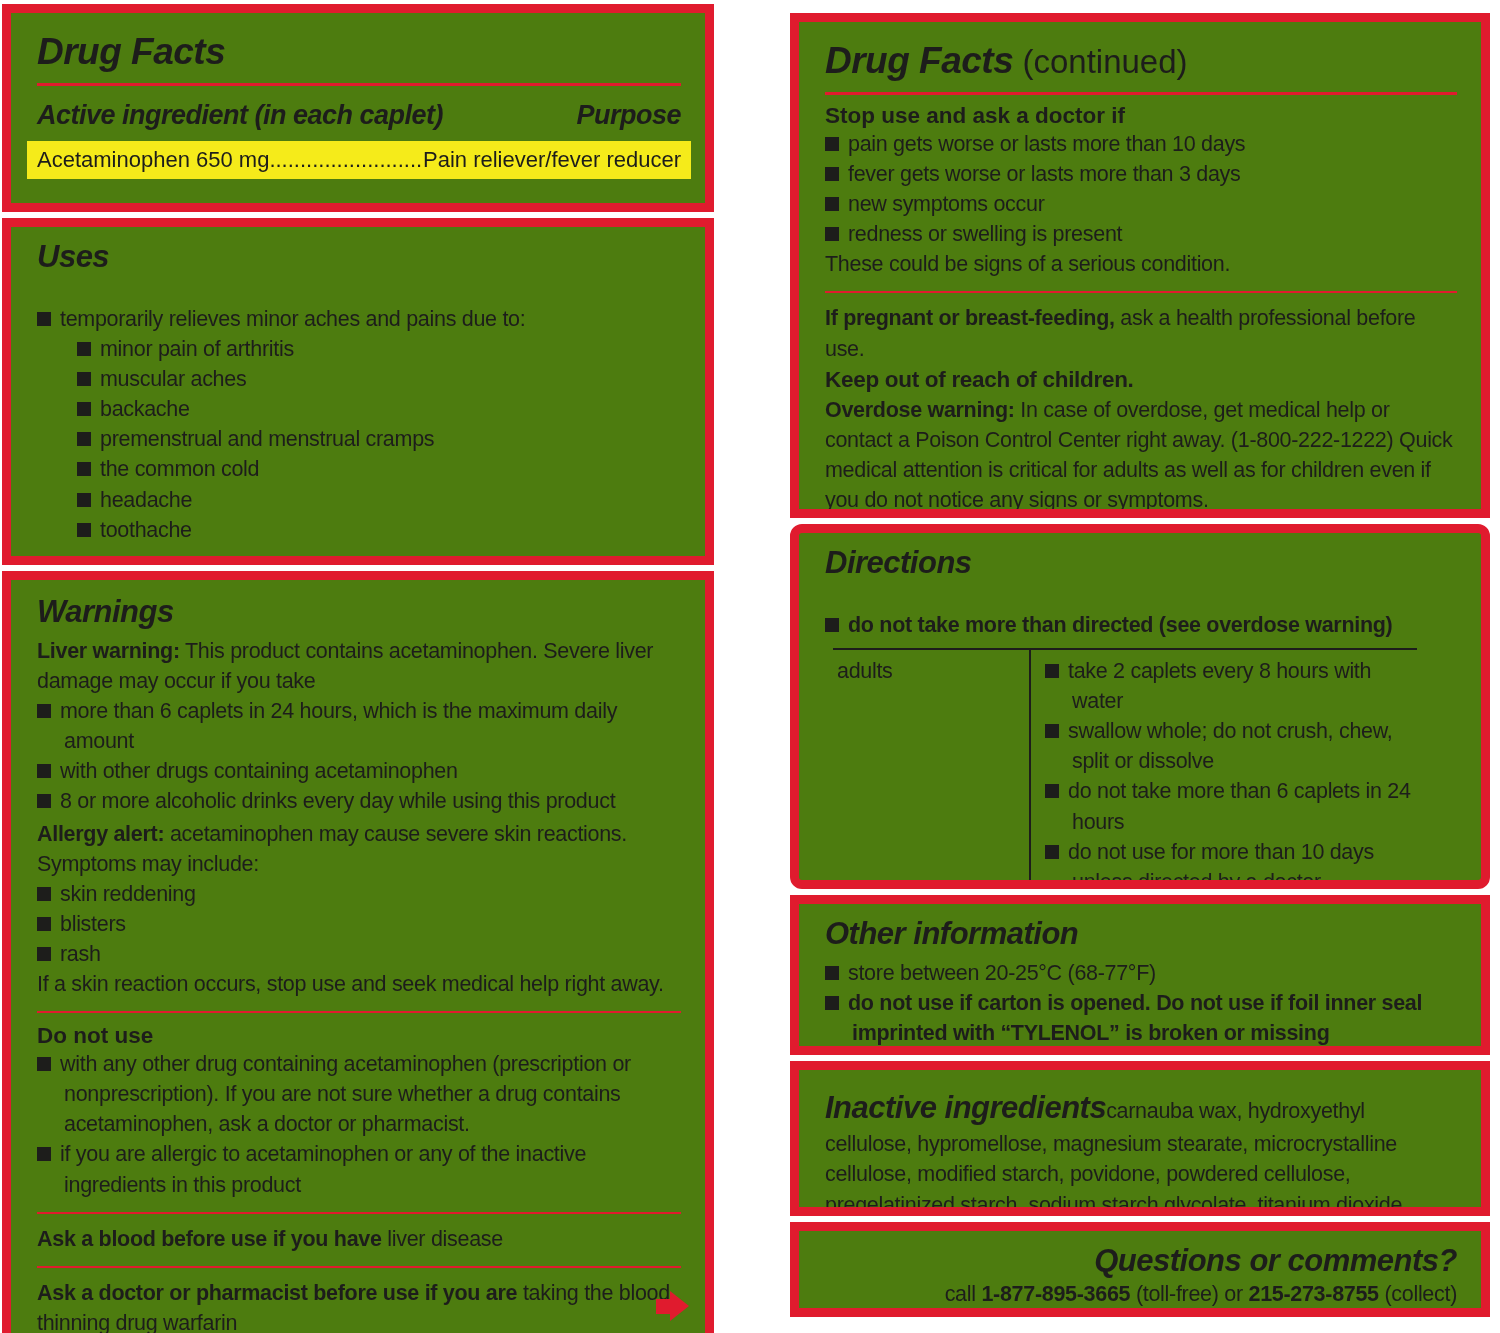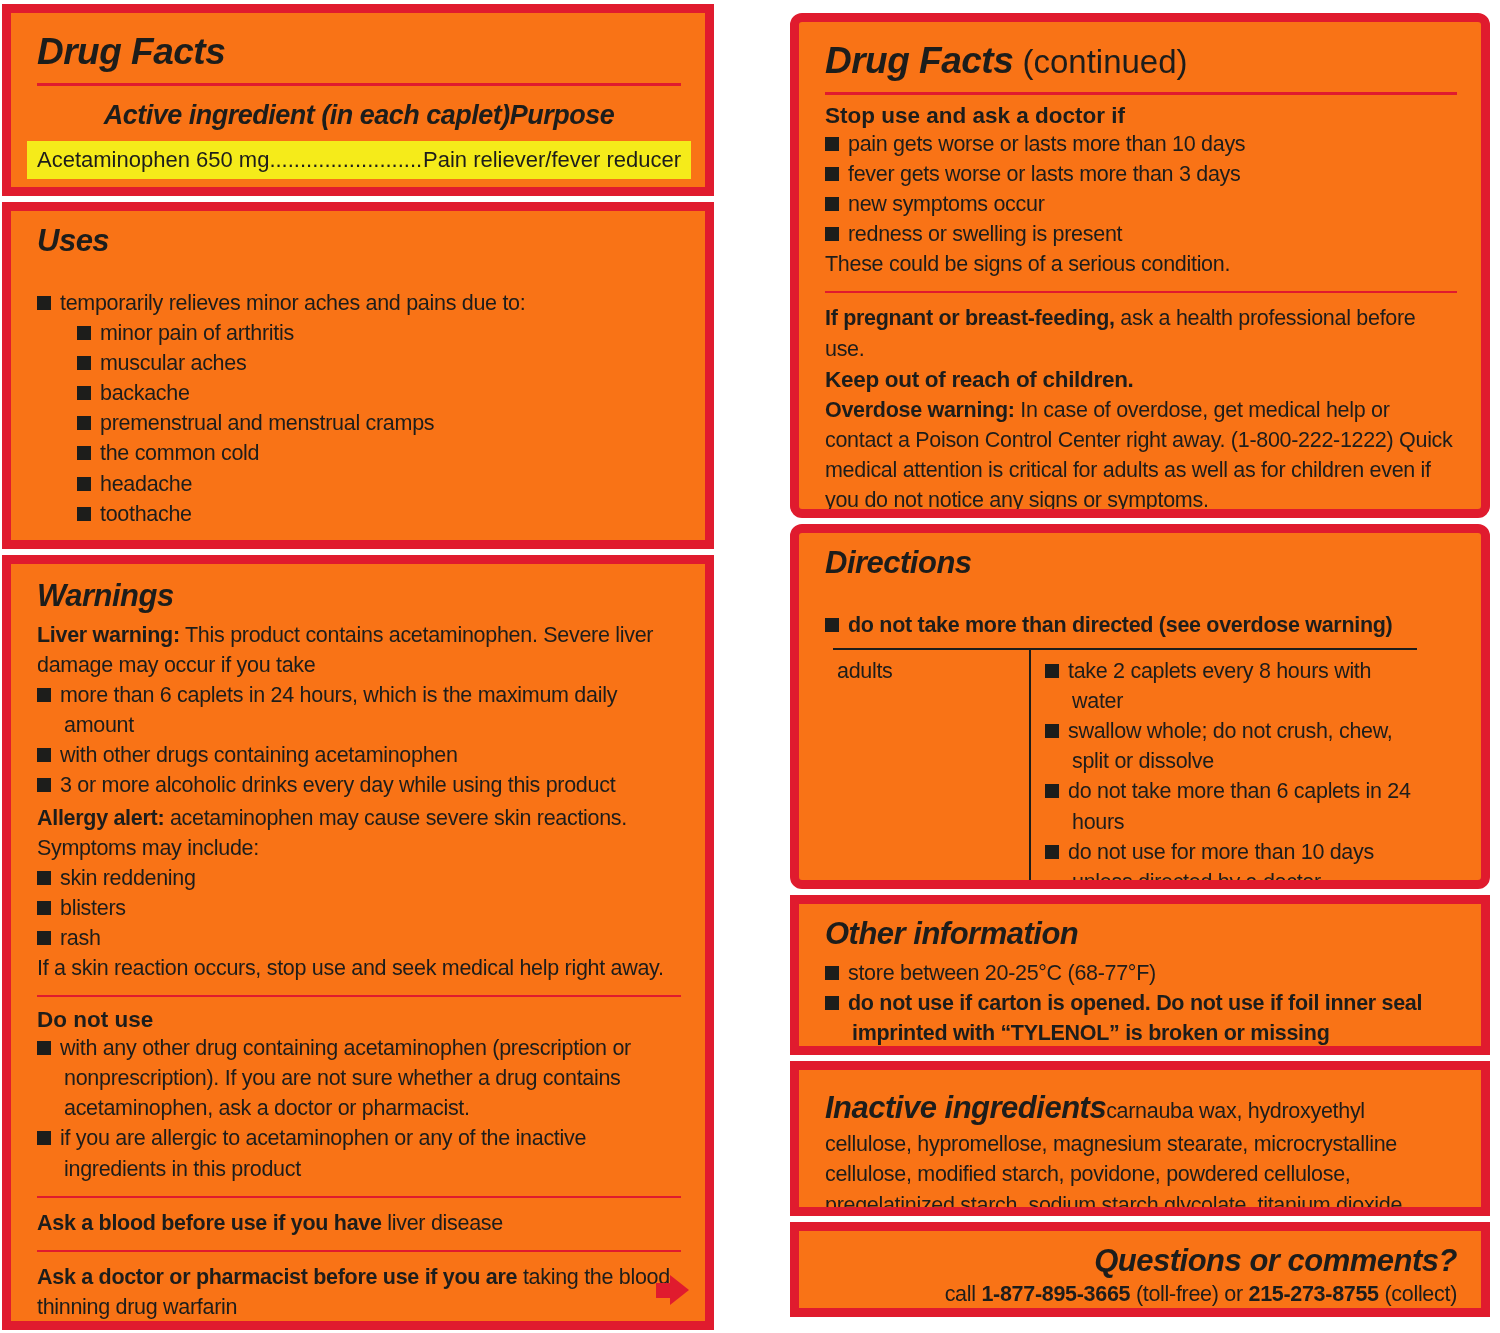--- a/index.html
+++ b/index.html
@@ -9,32 +9,32 @@
     font-family: "Liberation Sans", sans-serif;
     color: #1d1d1b;
     overflow: hidden;
   }
   .col { position: absolute; }
   .col-left  { left: 2px;  top: 4px;  width: 712px; }
   .col-right { left: 790px; top: 13px; width: 700px; }
 
   .box {
     border: 9px solid #e01b2e;
-    background: #f97316;
-    padding: 12px 24px 8px 26px;
+    background: #4d7c0f;
+    padding: 12px 24px 24px 26px;
     position: relative;
     overflow: hidden;
   }
   .col-left .box + .box, .col-right .box + .box { margin-top: 6px; }
 
   .h-l1 195px; 
   .box-l1 { height: 195px; }
   .box-l2 { height: 347px; }
   .box-l3 { height: 775px; padding-top: 14px; }
-  .box-r1 { height: 505px; border-radius: 12px; }
+  .box-r1 { height: 505px; }
   .box-r2 { height: 365px; border-radius: 12px; }
   .box-r3 { height: 160px; }
   .box-r4 { height: 155px; }
   .box-r5 { height: 95px; text-align: right;  }
 
   .title {
     font-size: 37px; font-weight: bold; font-style: italic;
     letter-spacing: -0.5px; padding-top: 6px;
   }
   .title-suffix { font-weight: normal; font-style: normal; font-size: 33px; letter-spacing: 0; }
@@ -43,21 +43,21 @@
 
   .sec-title {
     font-size: 31px; font-weight: bold; font-style: italic;
     letter-spacing: -0.5px; margin-bottom: 6px;
   }
   .sub-title { font-size: 22.5px; font-weight: bold; }
 
   .body-txt, li, p { font-size: 21.5px; line-height: 1.4; letter-spacing: -0.3px; }
   b { letter-spacing: -0.3px; }
 
-  .ai-row { display: flex; justify-content: center; align-items: baseline; margin-top: 14px; }
+  .ai-row { display: flex; justify-content: space-between; align-items: baseline; margin-top: 14px; }
   .ai-label, .ai-purpose { font-size: 27px; font-weight: bold; font-style: italic; letter-spacing: -0.5px; }
   .hl-row {
     background: #f5eb1a;
     margin: 10px -10px 0 -10px;
     padding: 6px 10px;
     display: flex; align-items: baseline;
     font-size: 22px;
   }
   .hl-dots { flex: 1; overflow: hidden; white-space: nowrap; }
 
@@ -139,21 +139,21 @@
     <div class="bullet-line body-txt">temporarily reduces fever</div>
   </div>
 
   <div class="box box-l3">
     <div class="sec-title">Warnings</div>
     <p class="warn-para"><b>Liver warning:</b><span> This product contains acetaminophen. Severe liver damage may occur if you take</span></p>
     <ul>
 
     <li class="b1">more than 6 caplets in 24 hours, which is the maximum daily amount</li>
         <li class="b1">with other drugs containing acetaminophen</li>
-        <li class="b1">3 or more alcoholic drinks every day while using this product</li>
+        <li class="b1">8 or more alcoholic drinks every day while using this product</li>
       </ul>
     <p class="warn-para"><b>Allergy alert:</b><span> acetaminophen may cause severe skin reactions. Symptoms may include:</span></p>
     <ul>
 
     <li class="b1">skin reddening</li>
         <li class="b1">blisters</li>
         <li class="b1">rash</li>
       </ul>
     <p>If a skin reaction occurs, stop use and seek medical help right away.</p>
     <hr class="redrule-thin">

